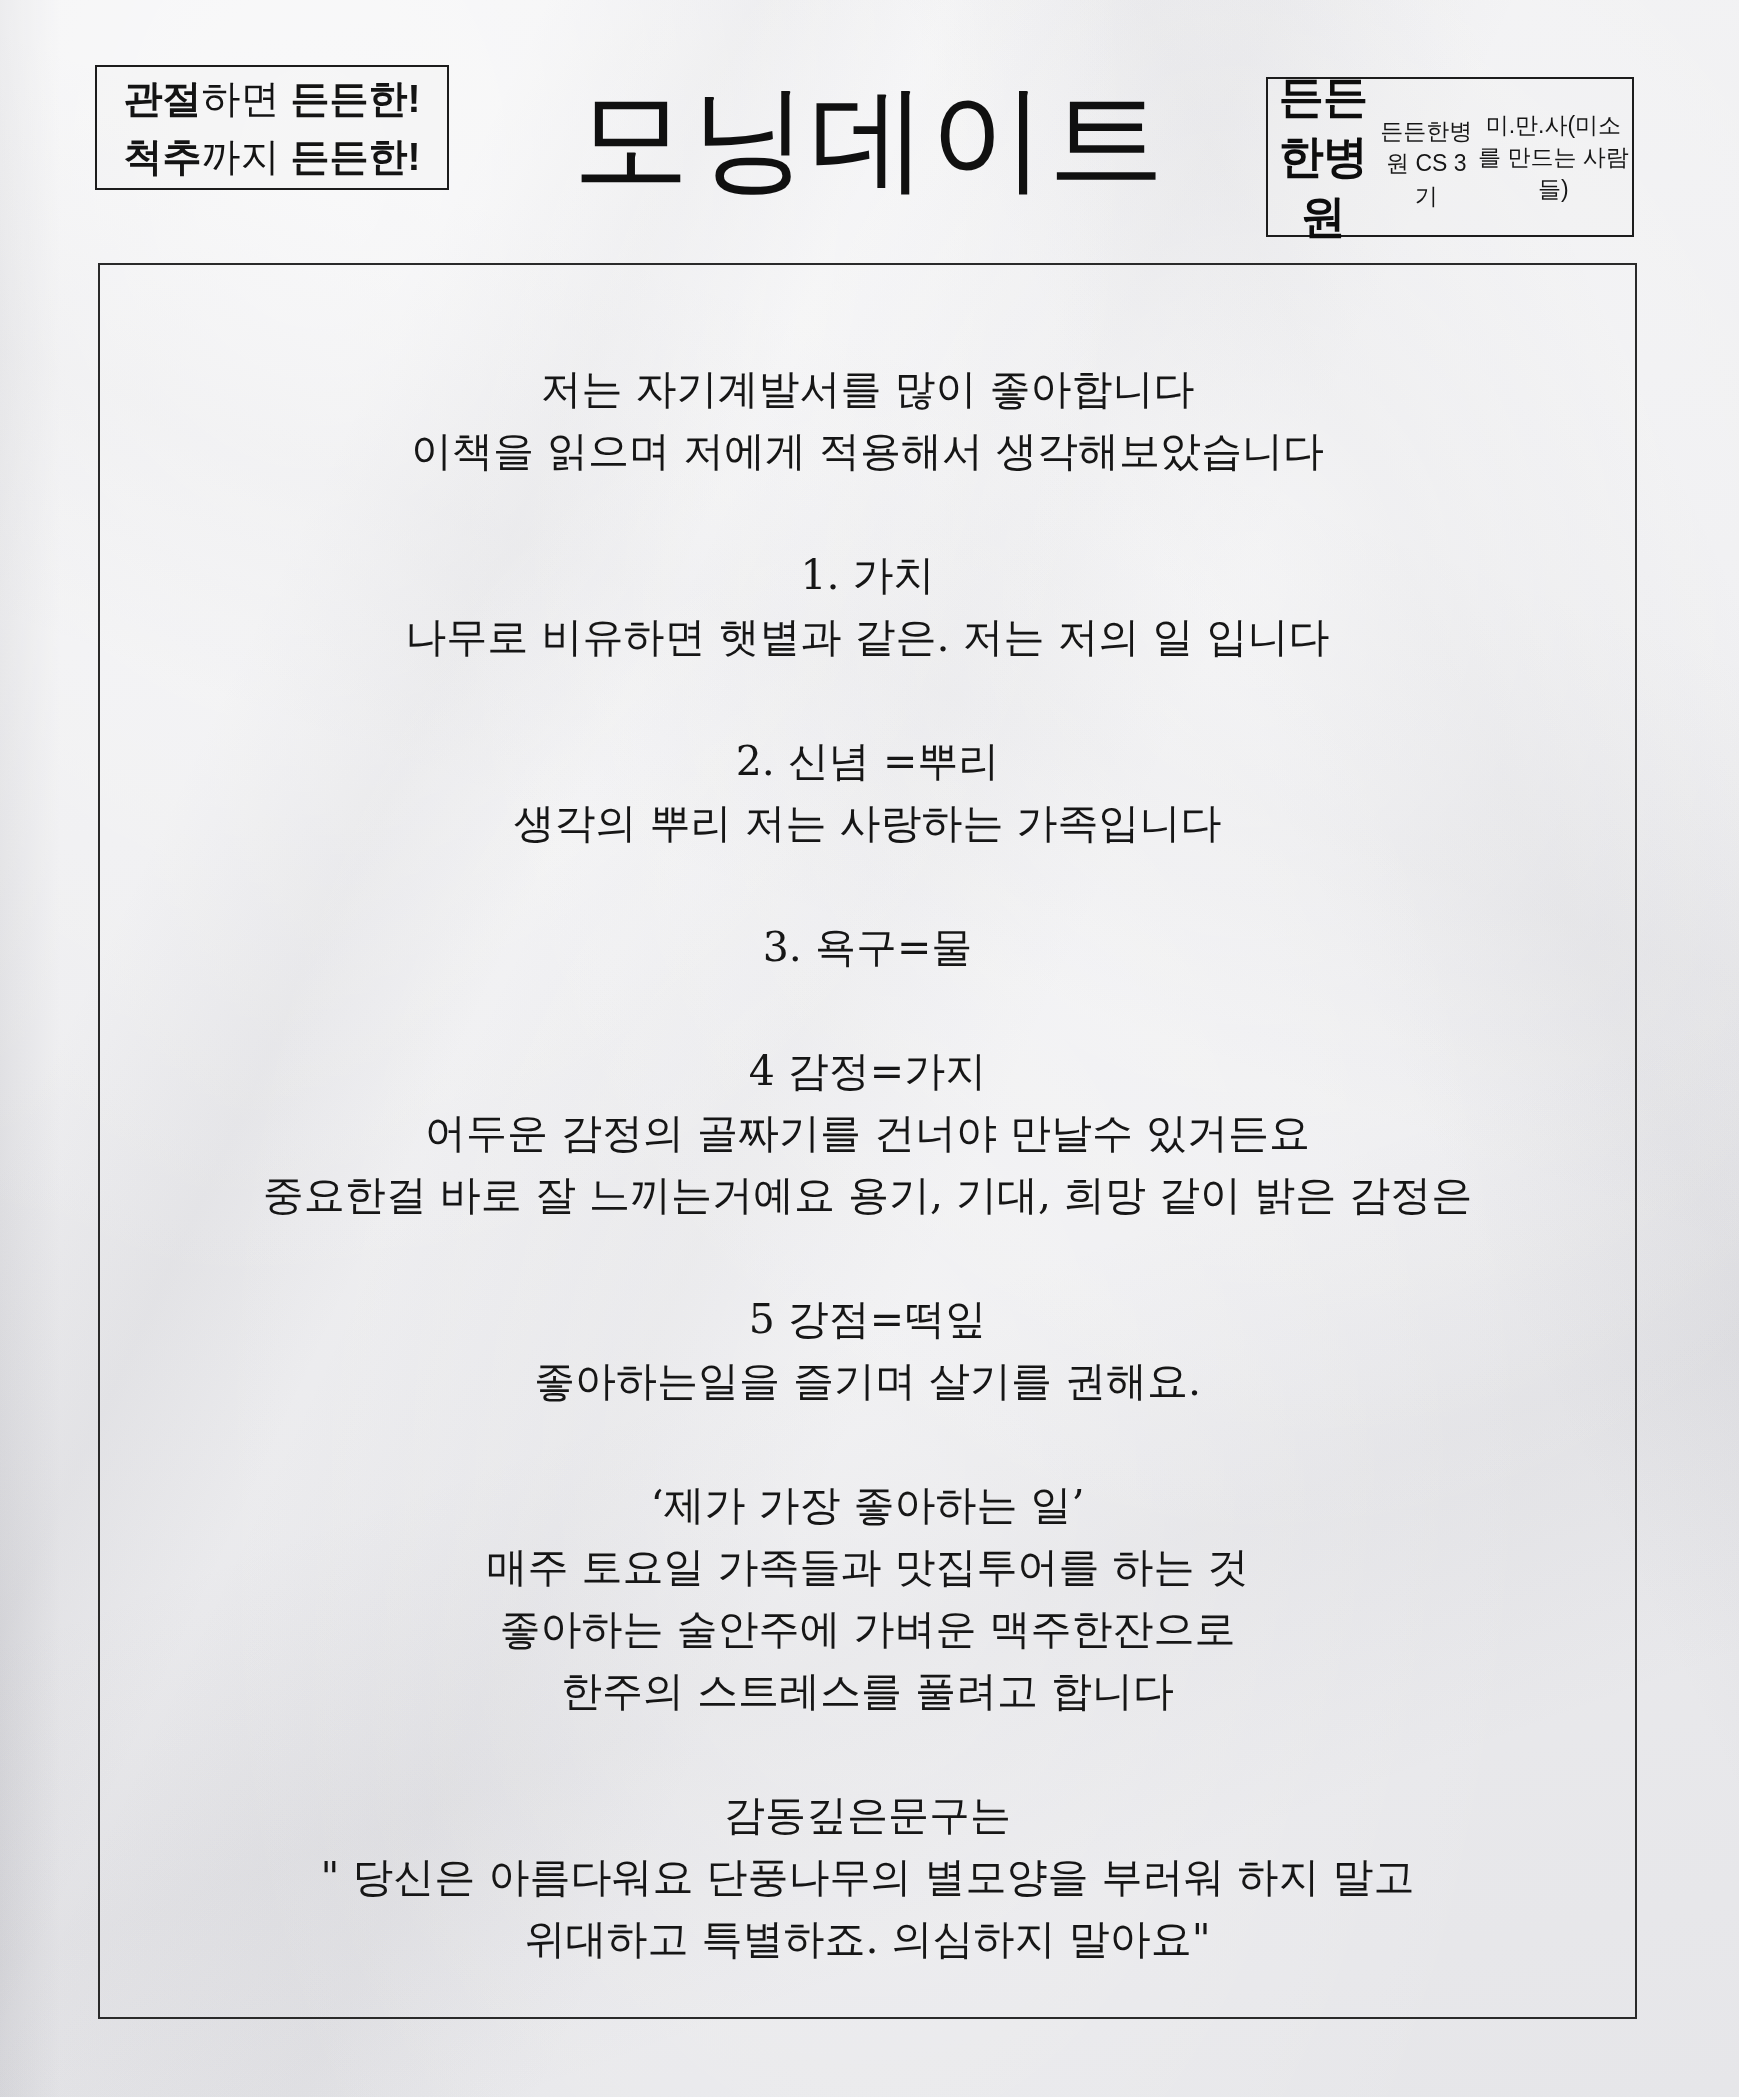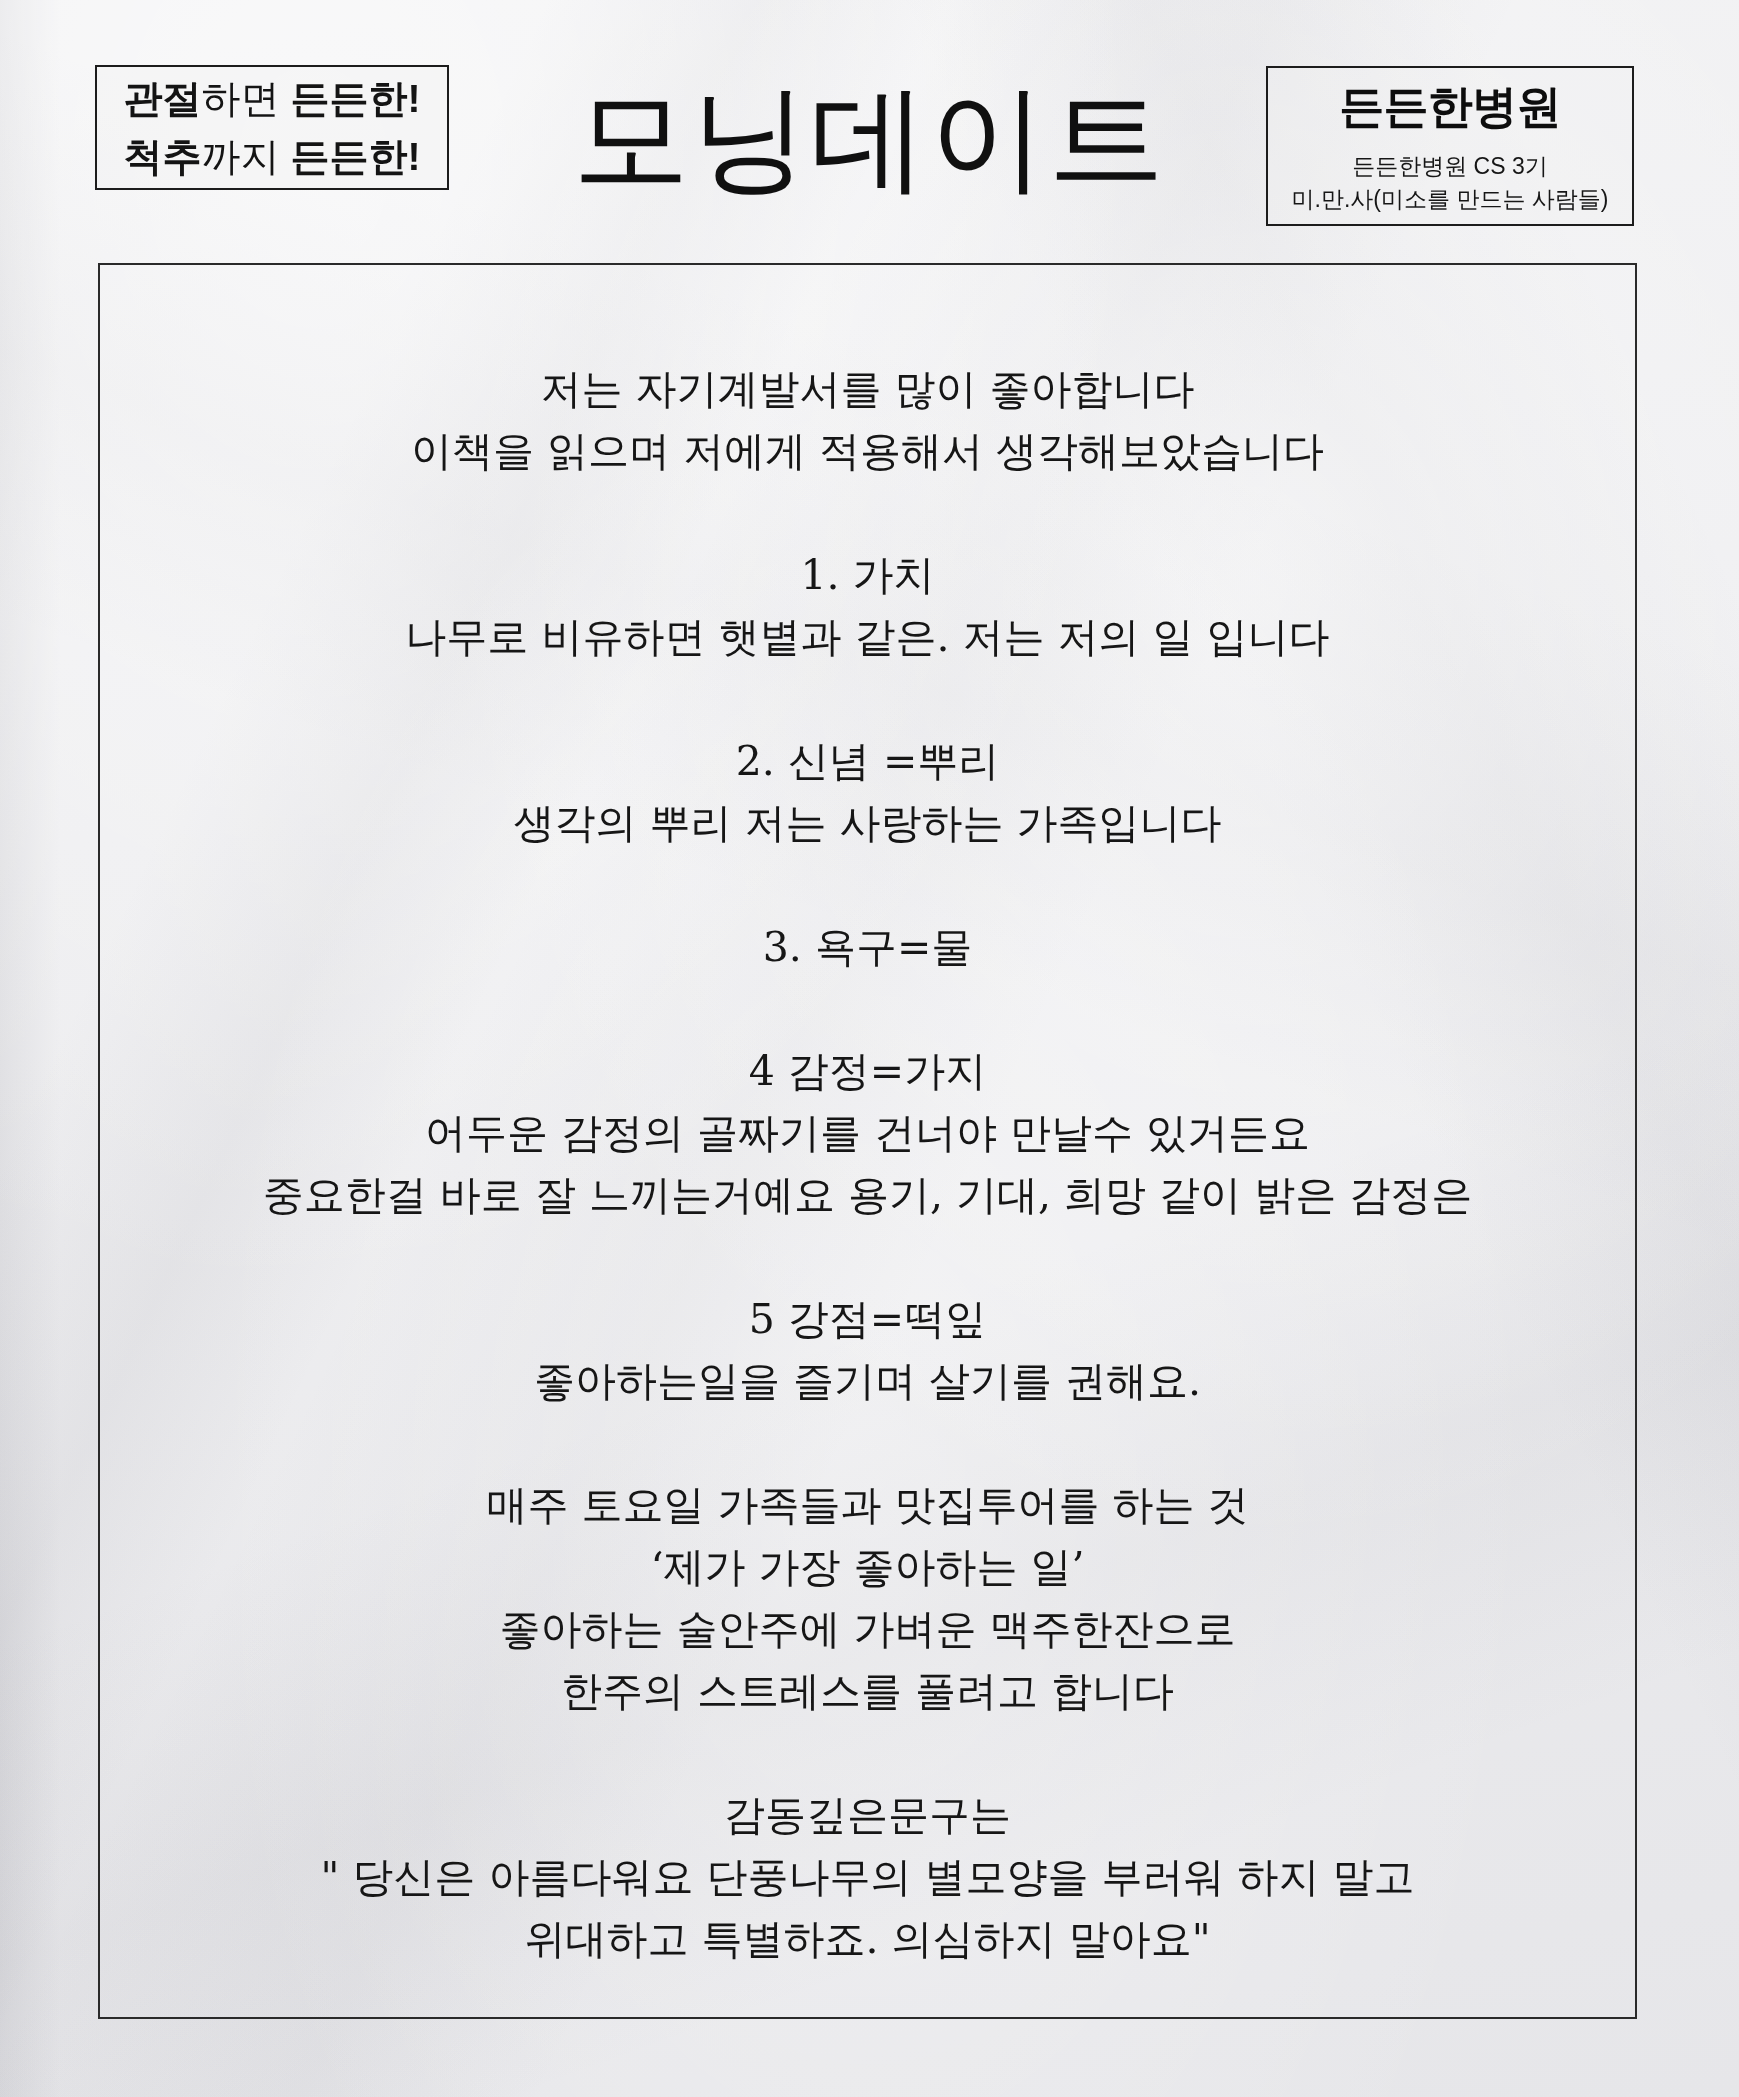--- a/index.html
+++ b/index.html
@@ -33,23 +33,23 @@
   .slogan-line{white-space:nowrap; font-weight:400;}
   .slogan-line b{font-weight:800;}
   .page-title{
     position:absolute; left:0; right:0; top:65px; margin:0;
     text-align:center;
     font-family:"DejaVu Serif","Liberation Serif",serif;
     font-weight:500; font-size:116px; line-height:1.25; letter-spacing:2.8px;
     color:#101010;
   }
   .hospital-box{
-    position:absolute; left:1266px; top:66px; width:368px; height:160px;
+    position:absolute; left:1266px; top:77px; width:368px; height:160px;
     border:2.1px solid #1c1c1c; box-sizing:border-box;
-    display:flex; flex-direction:column; justify-content:center; align-items:center;
+    display:flex; flex-direction:row; justify-content:center; align-items:center;
     text-align:center;
     background:rgba(240,240,242,0.35);
   }
   .hospital-name{font-size:45px; font-weight:800; letter-spacing:-0.7px; color:#0d0d0d;}
   .hospital-sub{font-size:23px; line-height:1.4; font-weight:400; color:#161616;}
   .hospital-sub.first{margin-top:13px;}
   
   .content-box{
     position:absolute; left:98px; top:263px; width:1539px; height:1756px;
     border:2.1px solid #2a2a2a; box-sizing:border-box;
@@ -106,22 +106,22 @@
       <div class="bline">어두운 감정의 골짜기를 건너야 만날수 있거든요</div>
       <div class="bline">중요한걸 바로 잘 느끼는거예요 용기, 기대, 희망 같이 밝은 감정은</div>
     </div>
 
     <div class="para">
       <div class="bline">5 강점=떡잎</div>
       <div class="bline">좋아하는일을 즐기며 살기를 권해요.</div>
     </div>
 
     <div class="para">
+      <div class="bline">‘제가 가장 좋아하는 일’</div>
       <div class="bline">매주 토요일 가족들과 맛집투어를 하는 것</div>
-      <div class="bline">‘제가 가장 좋아하는 일’</div>
       <div class="bline">좋아하는 술안주에 가벼운 맥주한잔으로</div>
       <div class="bline">한주의 스트레스를 풀려고 합니다</div>
     </div>
 
     <div class="para">
       <div class="bline">감동깊은문구는</div>
       <div class="bline">" 당신은 아름다워요 단풍나무의 별모양을 부러워 하지 말고</div>
       <div class="bline">위대하고 특별하죠. 의심하지 말아요"</div>
     </div>
 

